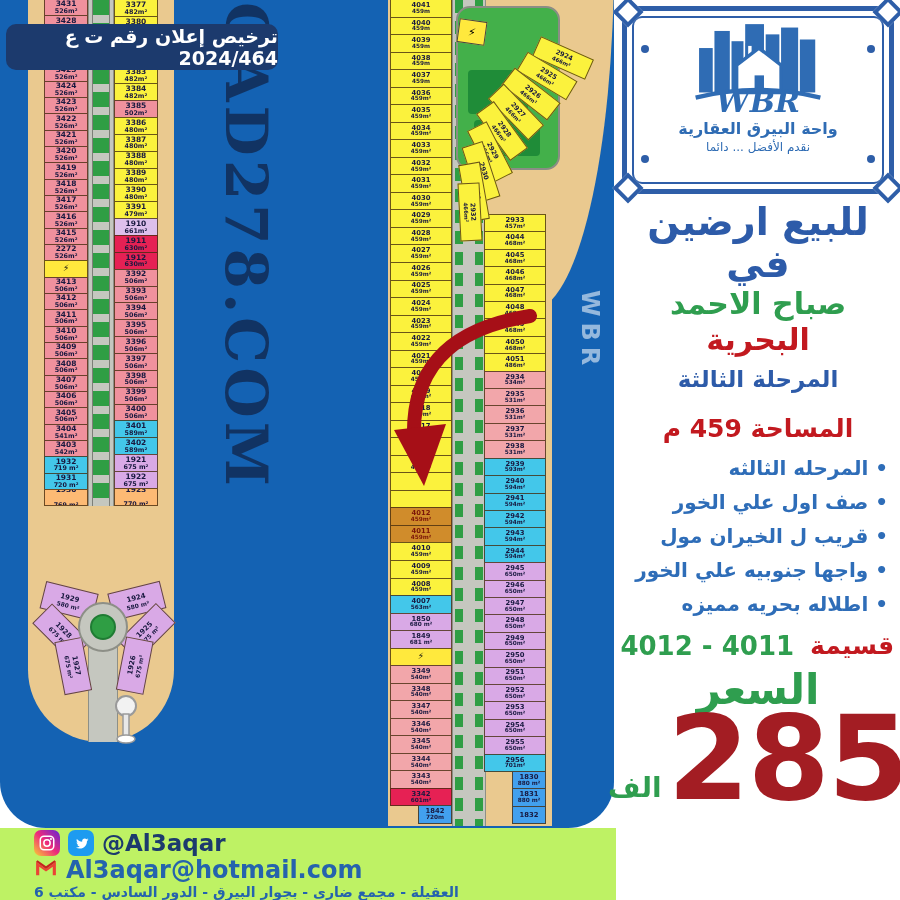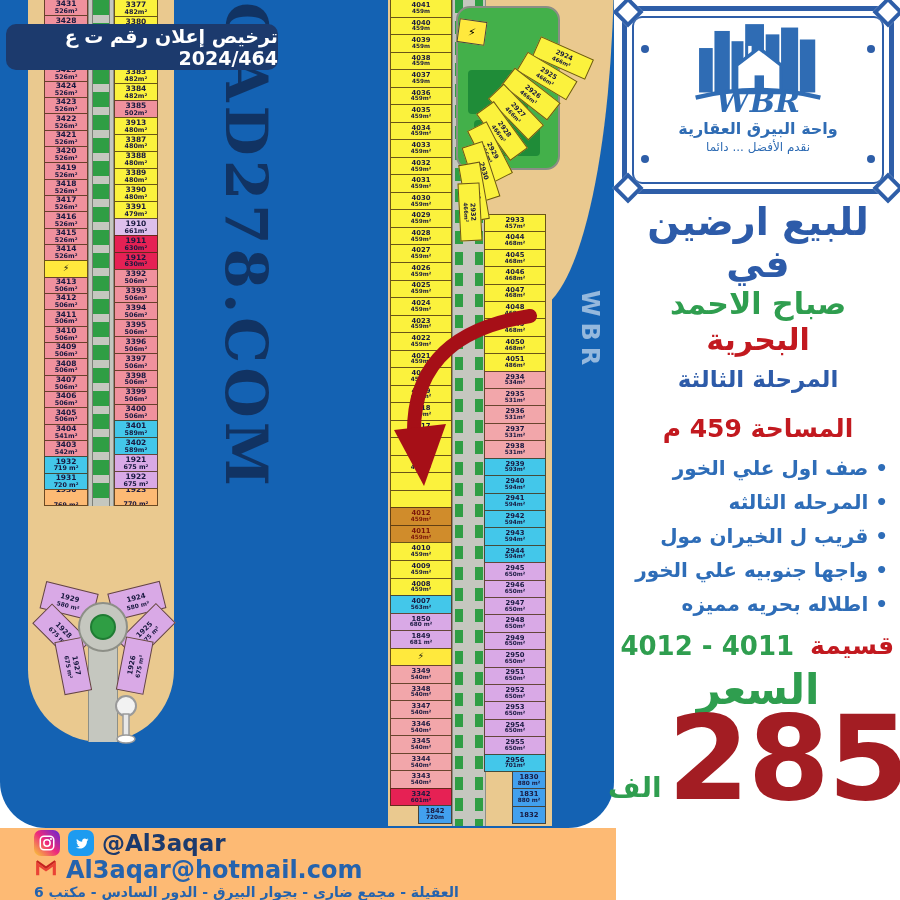--- a/index.html
+++ b/index.html
@@ -123,21 +123,21 @@
   .price-row{display:flex;align-items:flex-end;justify-content:center;gap:6px;margin-top:-6px;}
   .price-value{font-size:118px;font-weight:bold;color:#a31d23;line-height:.85;letter-spacing:-2px;}
   .price-unit{font-size:28px;font-weight:bold;color:#2f9e4f;direction:rtl;padding-bottom:4px;}
 
   .agent{position:absolute;right:6px;top:810px;width:330px;text-align:right;}
   .agent-name{font-size:29px;font-weight:bold;color:#1e3d78;direction:rtl;line-height:1.1;}
   .agent-row{display:flex;align-items:center;justify-content:flex-start;gap:10px;margin-top:2px;}
   .agent-phone{font-size:34px;font-weight:bold;color:#2d5ba9;letter-spacing:1px;margin-left:auto;}
 
   
-  .footer{position:absolute;left:0;top:828px;width:616px;height:72px;background:#fdba74;}
+  .footer{position:absolute;left:0;top:828px;width:616px;height:72px;background:#bef264;}
   .f-row{display:flex;align-items:center;gap:8px;margin-left:34px;}
   .f-row1{margin-top:2px;}
   .handle{font-size:23px;font-weight:bold;color:#1c3a6d;}
   .email{font-size:24px;font-weight:bold;color:#2563ad;}
   .address{margin:0 0 0 34px;font-size:14px;font-weight:bold;color:#2563ad;direction:rtl;text-align:left;}
   .icon-sq{width:26px;height:26px;border-radius:7px;display:flex;align-items:center;justify-content:center;flex:none;}
   .ig{background:linear-gradient(45deg,#f9ce34,#ee2a7b,#6228d7);}
   .tw{background:#1d9bf0;}
   .wa{width:30px;height:30px;border-radius:8px;background:#2fbf55;display:flex;align-items:center;justify-content:center;flex:none;}
 </style>
@@ -209,21 +209,21 @@
           </div>
             <div class="plot c-pink">
             <div class="pn">3416</div>
               <div class="pa">526m²</div>
           </div>
             <div class="plot c-pink">
             <div class="pn">3415</div>
               <div class="pa">526m²</div>
           </div>
             <div class="plot c-pink">
-            <div class="pn">3414</div>
+            <div class="pn">2272</div>
               <div class="pa">526m²</div>
           </div>
             <div class="plot c-util">
             <div class="pn"></div>
               <div class="pa"></div>
           </div>
             <div class="plot c-pink">
             <div class="pn">3413</div>
               <div class="pa">506m²</div>
           </div>
@@ -307,21 +307,21 @@
           </div>
             <div class="plot c-yellow">
             <div class="pn">3384</div>
               <div class="pa">482m²</div>
           </div>
             <div class="plot c-pink">
             <div class="pn">3385</div>
               <div class="pa">502m²</div>
           </div>
             <div class="plot c-yellow">
-            <div class="pn">3913</div>
+            <div class="pn">3386</div>
               <div class="pa">480m²</div>
           </div>
             <div class="plot c-yellow">
             <div class="pn">3387</div>
               <div class="pa">480m²</div>
           </div>
             <div class="plot c-yellow">
             <div class="pn">3388</div>
               <div class="pa">480m²</div>
           </div>
@@ -882,22 +882,22 @@
     <div class="headline">للبيع ارضين في</div>
     <div class="location">
       <span class="loc-green">صباح الاحمد</span>
       <span class="loc-red">البحرية</span>
     </div>
     <div class="phase">المرحلة الثالثة</div>
     <div class="area-line">المساحة 459 م</div>
 
     <ul class="features">
 
-    <li><span>صف اول علي الخور</span></li>
-        <li><span>المرحله الثالثه</span></li>
+    <li><span>المرحله الثالثه</span></li>
+        <li><span>صف اول علي الخور</span></li>
         <li><span>قريب ل الخيران مول</span></li>
         <li><span>واجها جنوبيه علي الخور</span></li>
         <li><span>اطلاله بحريه مميزه</span></li>
       </ul>
 
     <div class="parcel-row">
       <span class="parcel-label">قسيمة</span>
       <span class="parcel-nums">4012 - 4011</span>
     </div>
     <div class="price-label">السعر</div>

